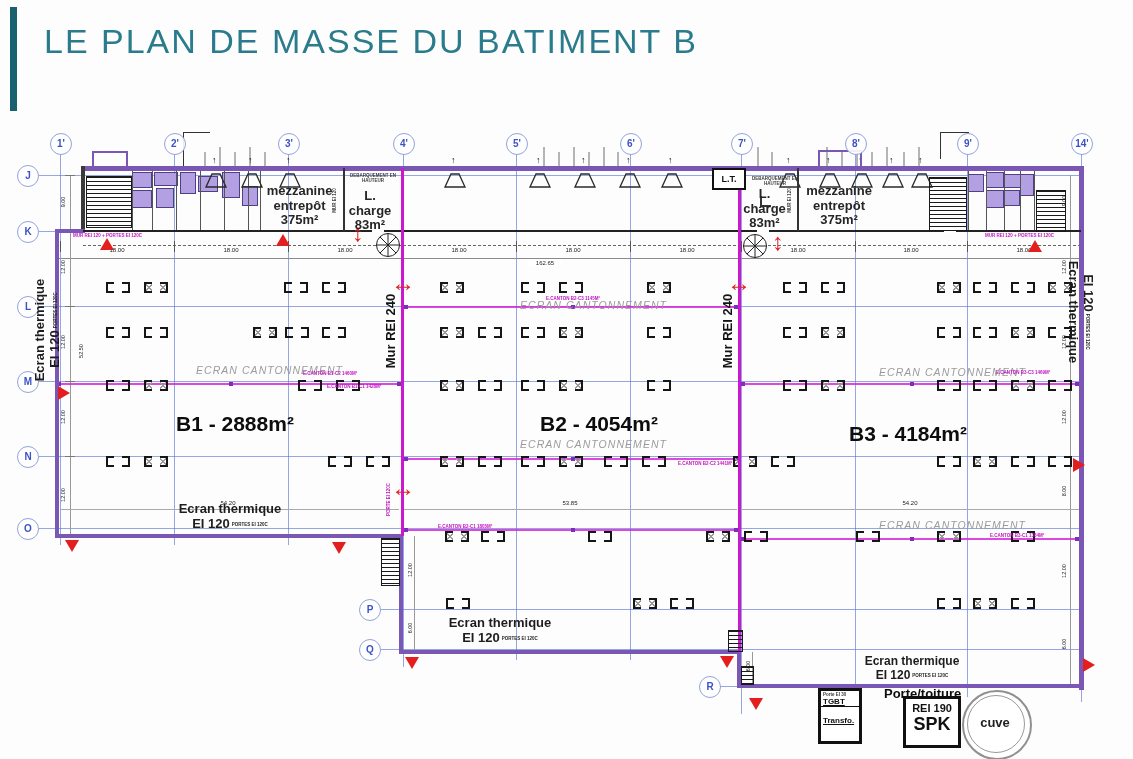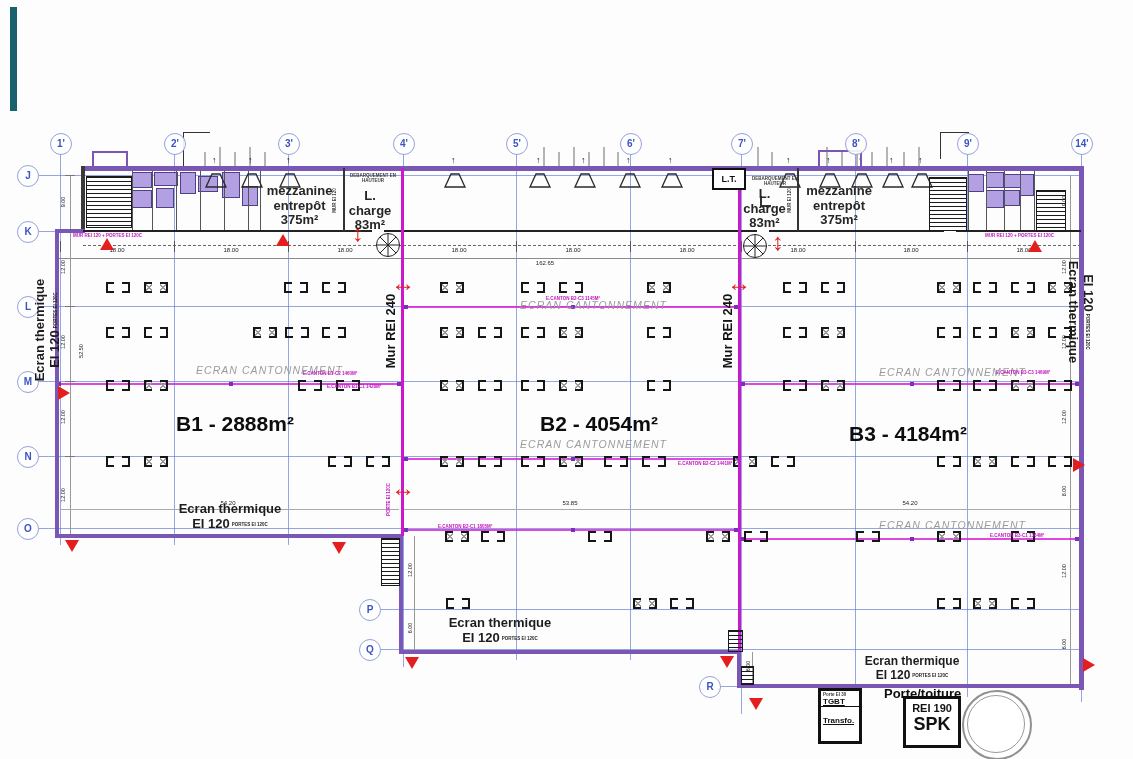--- a/index.html
+++ b/index.html
@@ -41,20 +41,21 @@
   .cuve-i{position:absolute;left:967px;top:695px;width:56px;height:56px;border:1px solid #9a9a9a;
           border-radius:50%;z-index:5;}
   .cuve-t{position:absolute;left:962px;top:690px;width:66px;height:66px;z-index:6;
           font-weight:bold;font-size:13px;color:#222;text-align:center;line-height:66px;}
 </style>
 </head>
 <body>
 
 <div class="page">
   <div class="accent-bar"></div>
+  <h1 class="page-title">LE PLAN DE MASSE DU BATIMENT B</h1>
 
   <div class="plan">
 
     <div class="zone" style="left:176px;top:412px">B1 - 2888m²</div>
     <div class="zone" style="left:540px;top:412px">B2 - 4054m²</div>
     <div class="zone" style="left:849px;top:422px">B3 - 4184m²</div>
 
     <div class="room" style="left:252px;top:184px;width:95px">
       <span>mezzanine</span>
       <span>entrepôt</span>
@@ -119,20 +120,21 @@
     </div>
 
     <div class="eqbox" style="left:903px;top:696px;width:52px;height:46px;border:3px solid #111;text-align:center">
       <div style="font-weight:bold;font-size:11px;padding-top:3px">REI 190</div>
       <div style="font-weight:bold;font-size:18px">SPK</div>
     </div>
     <div class="zone" style="left:884px;top:686px;font-size:13px">Porte/toiture</div>
 
     <div class="cuve-o"></div>
     <div class="cuve-i"></div>
+    <div class="cuve-t">cuve</div>
   <div style="position: absolute; left: 60px; top: 154px; width: 1px; height: 391px; background: rgba(80, 110, 210, 0.6); z-index: 1;"></div>
       <div style="position: absolute; left: 50px; top: 133px; width: 20px; height: 20px; border: 1px solid rgb(146, 163, 220); border-radius: 50%; color: rgb(58, 83, 197); font: bold 10px / 20px &quot;Liberation Sans&quot;, sans-serif; text-align: center; background: rgba(255, 255, 255, 0.9); z-index: 4;">1'</div>
       <div style="position: absolute; left: 174px; top: 154px; width: 1px; height: 391px; background: rgba(80, 110, 210, 0.6); z-index: 1;"></div>
       <div style="position: absolute; left: 164px; top: 133px; width: 20px; height: 20px; border: 1px solid rgb(146, 163, 220); border-radius: 50%; color: rgb(58, 83, 197); font: bold 10px / 20px &quot;Liberation Sans&quot;, sans-serif; text-align: center; background: rgba(255, 255, 255, 0.9); z-index: 4;">2'</div>
       <div style="position: absolute; left: 288px; top: 154px; width: 1px; height: 391px; background: rgba(80, 110, 210, 0.6); z-index: 1;"></div>
       <div style="position: absolute; left: 278px; top: 133px; width: 20px; height: 20px; border: 1px solid rgb(146, 163, 220); border-radius: 50%; color: rgb(58, 83, 197); font: bold 10px / 20px &quot;Liberation Sans&quot;, sans-serif; text-align: center; background: rgba(255, 255, 255, 0.9); z-index: 4;">3'</div>
       <div style="position: absolute; left: 403px; top: 154px; width: 1px; height: 513px; background: rgba(80, 110, 210, 0.6); z-index: 1;"></div>
       <div style="position: absolute; left: 393px; top: 133px; width: 20px; height: 20px; border: 1px solid rgb(146, 163, 220); border-radius: 50%; color: rgb(58, 83, 197); font: bold 10px / 20px &quot;Liberation Sans&quot;, sans-serif; text-align: center; background: rgba(255, 255, 255, 0.9); z-index: 4;">4'</div>
       <div style="position: absolute; left: 516px; top: 154px; width: 1px; height: 506px; background: rgba(80, 110, 210, 0.6); z-index: 1;"></div>
       <div style="position: absolute; left: 506px; top: 133px; width: 20px; height: 20px; border: 1px solid rgb(146, 163, 220); border-radius: 50%; color: rgb(58, 83, 197); font: bold 10px / 20px &quot;Liberation Sans&quot;, sans-serif; text-align: center; background: rgba(255, 255, 255, 0.9); z-index: 4;">5'</div>

